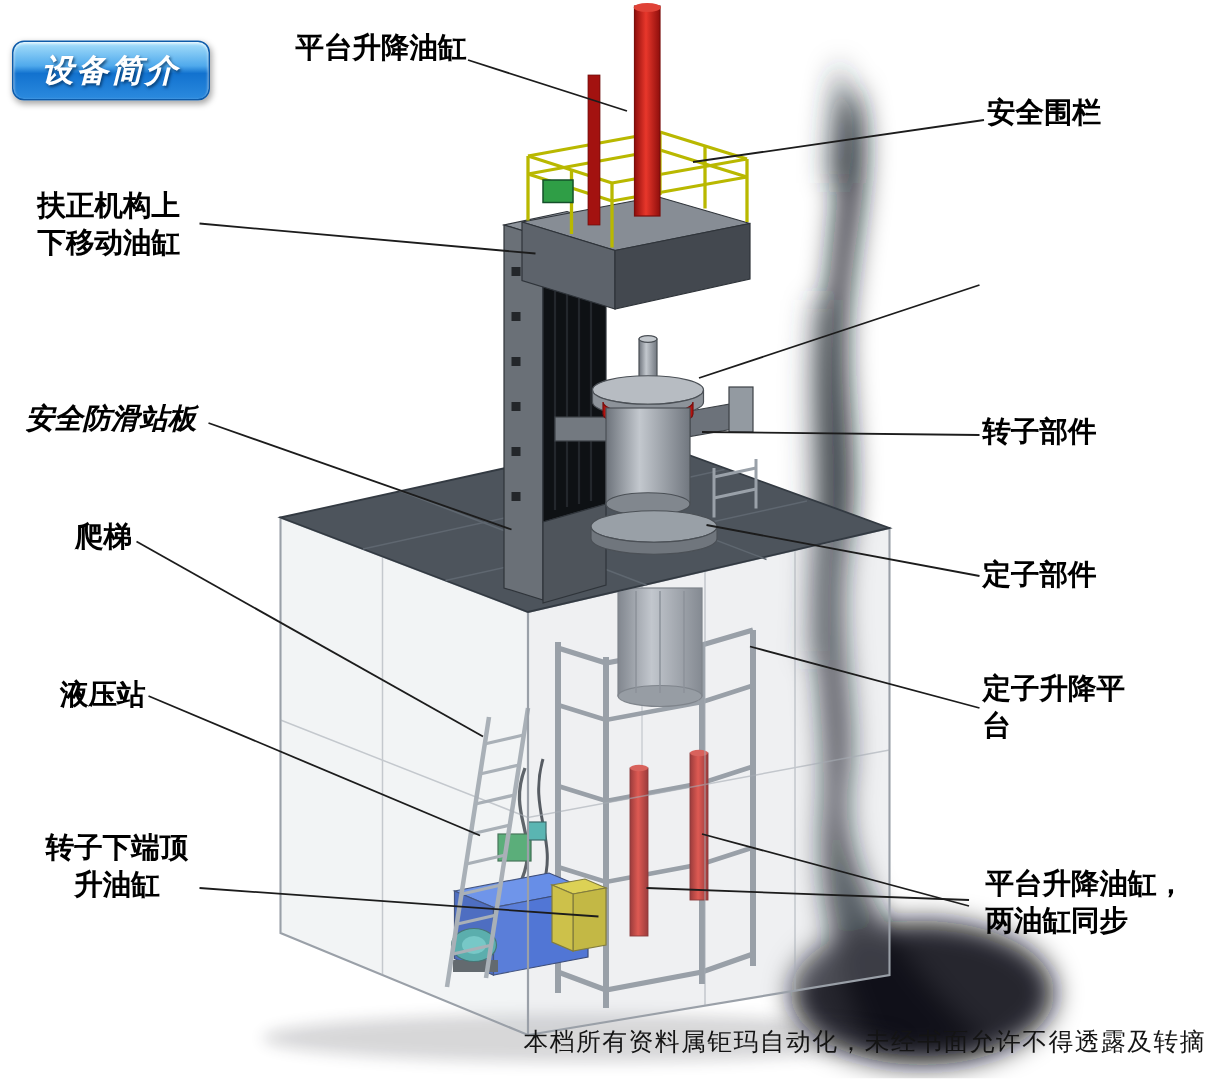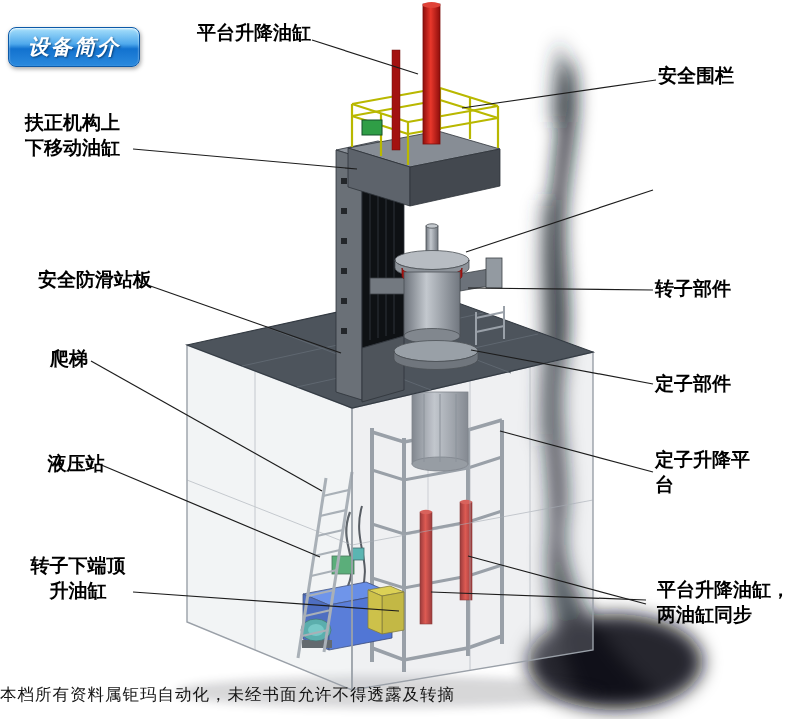--- a/index.html
+++ b/index.html
@@ -18,32 +18,32 @@
   .badge span{
     color:#fff;font-size:21px;font-weight:700;font-style:italic;letter-spacing:2px;
     text-shadow:1px 1px 2px rgba(0,40,80,.7);
   }
   .label{
     position:absolute;z-index:3;color:#000;
     font-size:19px;font-weight:700;line-height:1.32;letter-spacing:0px;
   }
   .l-top{left:197px;top:20px;width:128px;}
   .l-fence{left:658px;top:63px;width:92px;}
-  .l-centering{left:25px;top:110px;width:106px;}
+  .l-centering{left:25px;top:125px;width:106px;}
   .l-rotorcent{left:655px;top:157px;width:112px;}
-  .l-antislip{left:38px;top:267px;width:162px;}
+  .l-antislip{left:17px;top:267px;width:162px;font-style:italic;}
   .l-rotorpart{left:655px;top:276px;width:92px;}
   .l-ladder{left:50px;top:346px;width:62px;}
   .l-statorpart{left:655px;top:371px;width:92px;}
-  .l-hydraulic{left:40px;top:451px;width:72px;text-align:center;}
+  .l-hydraulic{left:40px;top:451px;width:72px;}
   .l-statorlift{left:655px;top:447px;width:112px;}
   .l-rotorbottom{left:25px;top:553px;width:106px;text-align:center;}
   .l-platformcyl{left:657px;top:577px;width:150px;}
   .footer{
-    position:absolute;left:0;right:0;top:684px;z-index:3;text-align:left;
+    position:absolute;left:0;right:0;top:684px;z-index:3;text-align:right;
     font-size:16.5px;font-weight:400;color:#141414;letter-spacing:1px;
   }
 </style>
 </head>
 <body>
 
 <div class="canvas">
 
   <svg class="model" width="804" height="719" viewBox="0 0 804 719">
     <defs>

